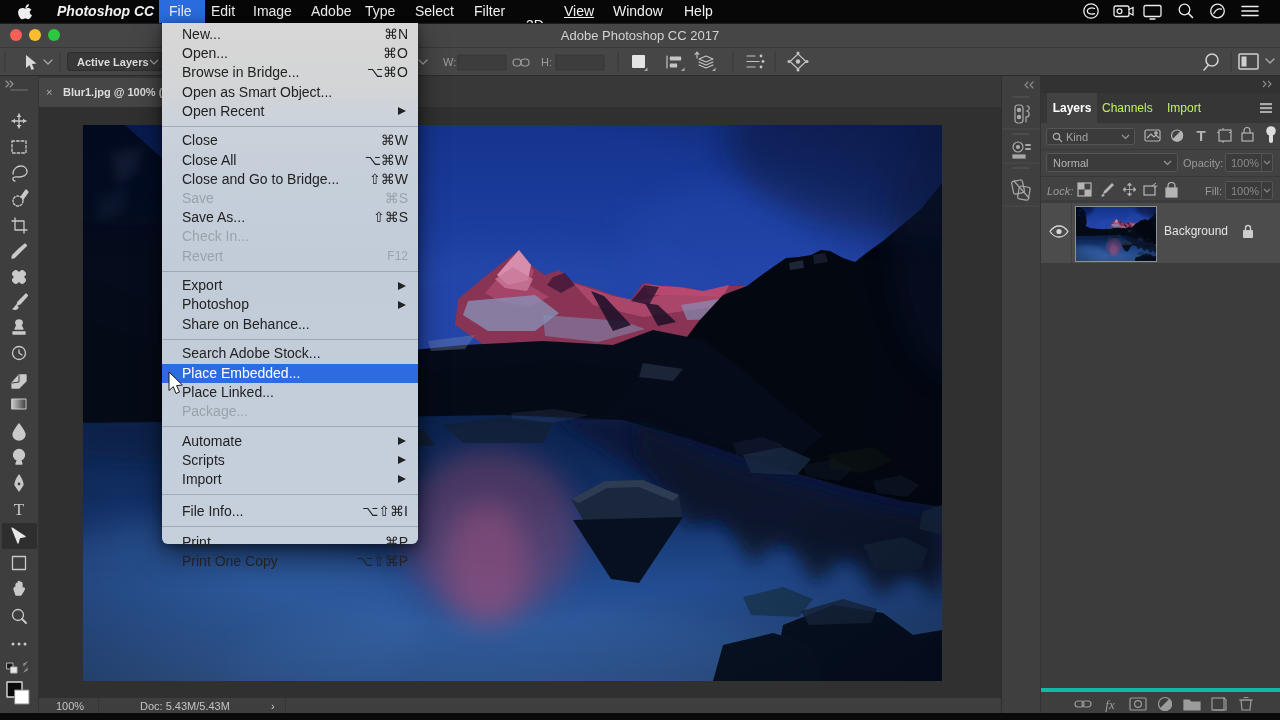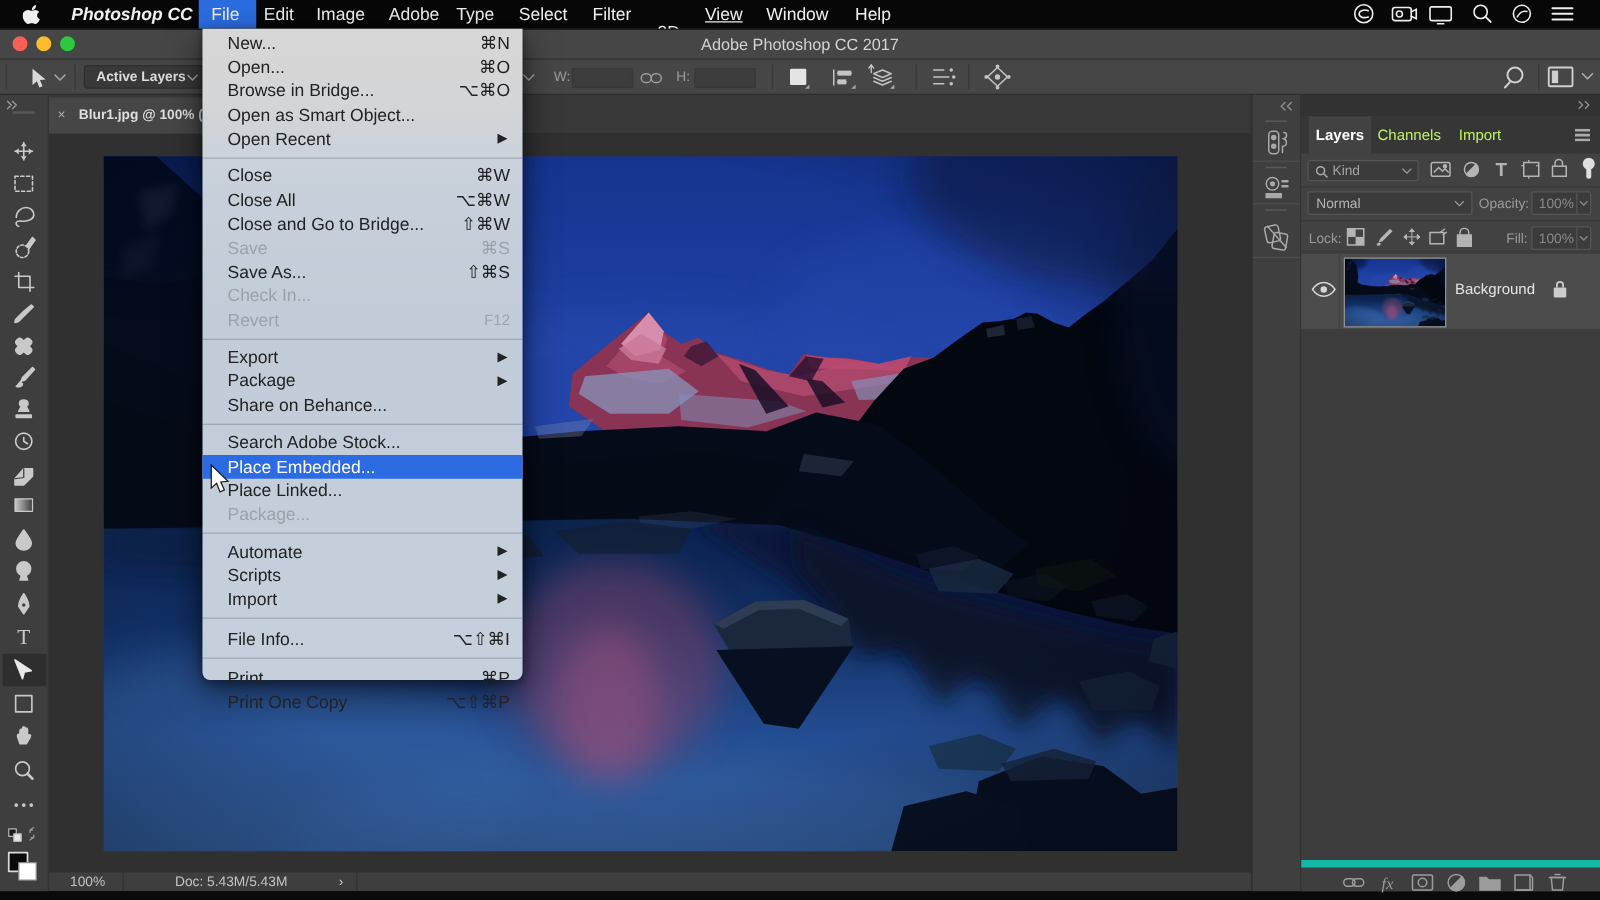--- a/index.html
+++ b/index.html
@@ -43,21 +43,21 @@
   #panel { left:1041px; top:76px; width:239px; height:637px; background:#3f4040; }
   #panelhead { position:absolute; left:0; top:0; width:239px; height:17px; background:#323232; }
   #ptabs { position:absolute; left:0; top:17px; width:239px; height:30px; background:#363636; }
   .ptab { position:absolute; top:0; height:30px; line-height:30px; font-size:12px; color:#bef264; }
   #ptabact { position:absolute; left:6px; top:0; width:50px; height:30px; background:#424242;
     color:#ffffff; font-weight:bold; text-align:center; line-height:30px; font-size:12px; }
   #pbody { position:absolute; left:0; top:47px; width:239px; height:77px; background:#424242; }
   #playerlist { position:absolute; left:0; top:124px; width:239px; height:488px; background:#3c3c3c;text-align:right; }
   #selrow { position:absolute; left:0; top:3px; width:239px; height:60px; background:#4c4c4c; }
   #pbottom { position:absolute; left:0; top:612px; width:239px; height:25px; background:#3e3e3e;
-    border-top:6px solid #14b8a6; }
+    border-top:4px solid #14b8a6; }
   .prow-box { position:absolute; background:#3b3b3b; border:1px solid #555555; border-radius:2px; }
   .plabel { position:absolute; color:#9a9a9a; font-size:11px; }
 
   
   #filemenu { left:162px; top:23px; width:256px; height:521px;
     background:linear-gradient(180deg,#d7d7d7 0px,#d4d5d6 60px,#cdd3da 90px,#c6cfda 140px,#c2ccd8 240px,#c3cdd9 330px,#c5cfdb 430px,#c6d0dc 520px,#c8d2de 550px);
     border-radius:0 0 6px 6px; box-shadow:0 10px 28px rgba(0,0,0,.55), 0 2px 8px rgba(0,0,0,.35);
     padding-top:2px; font-size:14px; color:#222222; }
   .mrow { height:19.2px; line-height:19.2px; padding-left:20px; padding-right:10px; position:relative; white-space:nowrap; }
   .mrow .sc { position:absolute; right:10px; top:0; height:19.2px; line-height:19.2px; }
@@ -405,21 +405,21 @@
       <span class="plabel" style="left:142px; top:34px;">Opacity:</span>
       <div class="prow-box" style="left:184px; top:30px; width:48px; height:19px;">
         <span style="position:absolute; left:5px; top:3px; font-size:11px; color:#8a8a8a;">100%</span>
         <div style="position:absolute; right:10px; top:0; width:1px; height:17px; background:#555;"></div>
         <svg style="position:absolute; right:1px; top:6px;" width="8" height="7">
             <path d="M1 1 l3 3 L7 1" stroke="#888" fill="none" stroke-width="1.1"></path>
           </svg>
       </div>
       <div style="position:absolute; left:0; top:53px; width:239px; height:1px; background:#383838;"></div>
 
-      <span class="plabel" style="left:6px; top:62px;">Lock:</span>
+      <span class="plabel" style="left:6px; top:62px;font-style:italic;">Lock:</span>
       <svg style="position:absolute; left:36px; top:59px;" width="110" height="16" viewBox="0 0 110 16">
         <g stroke="#b4b4b4" fill="none" stroke-width="1.2">
           <g>
               <rect x="1" y="1" width="13" height="13" fill="none"></rect>
               <rect x="1" y="1" width="6.5" height="6.5" fill="#b4b4b4" stroke="none"></rect>
               <rect x="7.5" y="7.5" width="6.5" height="6.5" fill="#b4b4b4" stroke="none"></rect>
             </g>
           <g transform="translate(24,0)">
               <path d="M11 1 L13 3 L5 11 L2 12 L3 9 Z" fill="#b4b4b4" stroke="none"></path>
               <path d="M2 12 C0 13 0 14 1 14.5 C2 15 4 14 3.5 12.5" fill="#b4b4b4" stroke="none"></path>
@@ -642,21 +642,21 @@
     <div class="msep"></div>
     <div class="mrow">Close<span class="sc">⌘W</span></div>
     <div class="mrow">Close All<span class="sc">⌥⌘W</span></div>
     <div class="mrow">Close and Go to Bridge...<span class="sc">⇧⌘W</span></div>
     <div class="mrow dis">Save<span class="sc">⌘S</span></div>
     <div class="mrow">Save As...<span class="sc">⇧⌘S</span></div>
     <div class="mrow dis">Check In...</div>
     <div class="mrow dis">Revert<span class="sc" style="font-size:12px;">F12</span></div>
     <div class="msep"></div>
     <div class="mrow sub">Export</div>
-    <div class="mrow sub">Package</div>
+    <div class="mrow sub">Photoshop</div>
     <div class="mrow">Share on Behance...</div>
     <div class="msep"></div>
     <div class="mrow">Search Adobe Stock...</div>
     <div class="mrow hl">Place Embedded...</div>
     <div class="mrow">Place Linked...</div>
     <div class="mrow dis">Package...</div>
     <div class="msep"></div>
     <div class="mrow sub">Automate</div>
     <div class="mrow sub">Scripts</div>
     <div class="mrow sub">Import</div>

